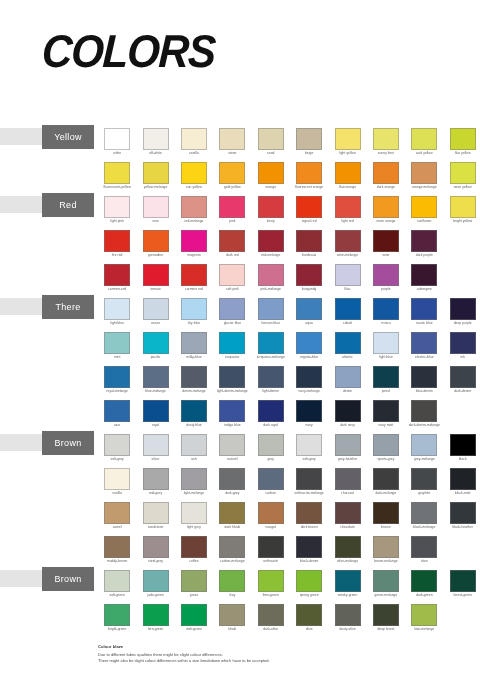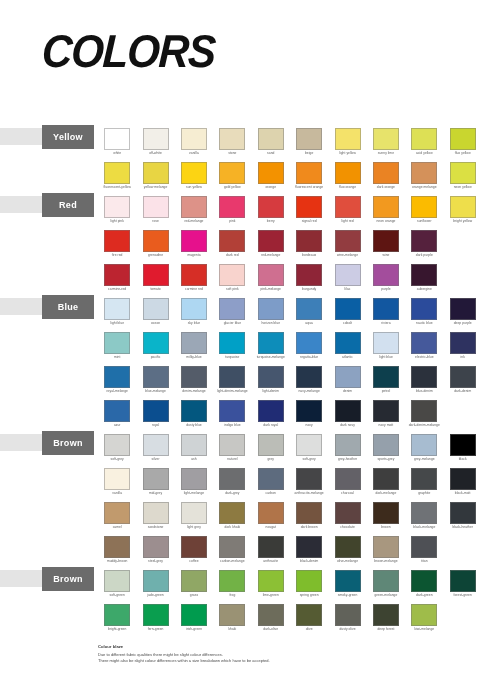--- a/index.html
+++ b/index.html
@@ -33,21 +33,21 @@
   .group-label-bar {
     position:absolute; left:0; top:0;
     width: 94px; height: 17px;
     background: #e4e4e4;
     display:flex; align-items:center; justify-content:flex-end;
   }
   .group-label {
     background: #6b6b6b;
     color:#ffffff;
     font-size: 9px;
-    font-weight: bold;
+    font-weight: normal;
     letter-spacing: 0.3px;
     height: 24px;
     min-width: 52px;
     padding: 0 3px;
     display:flex; align-items:center; justify-content:center;
   }
 
   
   .rows { position:absolute; left:98px; top:0; }
   .row { display:flex; height: 34px; }
@@ -305,21 +305,21 @@
             </div>
             <div class="cell empty">
               <div class="chip"></div>
               <div class="cap"></div>
             </div>
           </div>
         </div>
       </div>
       <div class="group" style="top: 298px;">
         <div class="group-label-bar">
-          <div class="group-label">Blue</div>
+          <div class="group-label">There</div>
         </div>
         <div class="rows">
           <div class="row">
             <div class="cell">
               <div class="chip" style="background: rgb(213, 230, 242);"></div>
               <div class="cap">light blue</div>
             </div>
             <div class="cell">
               <div class="chip" style="background: rgb(204, 217, 228);"></div>
               <div class="cap">ocean</div>

